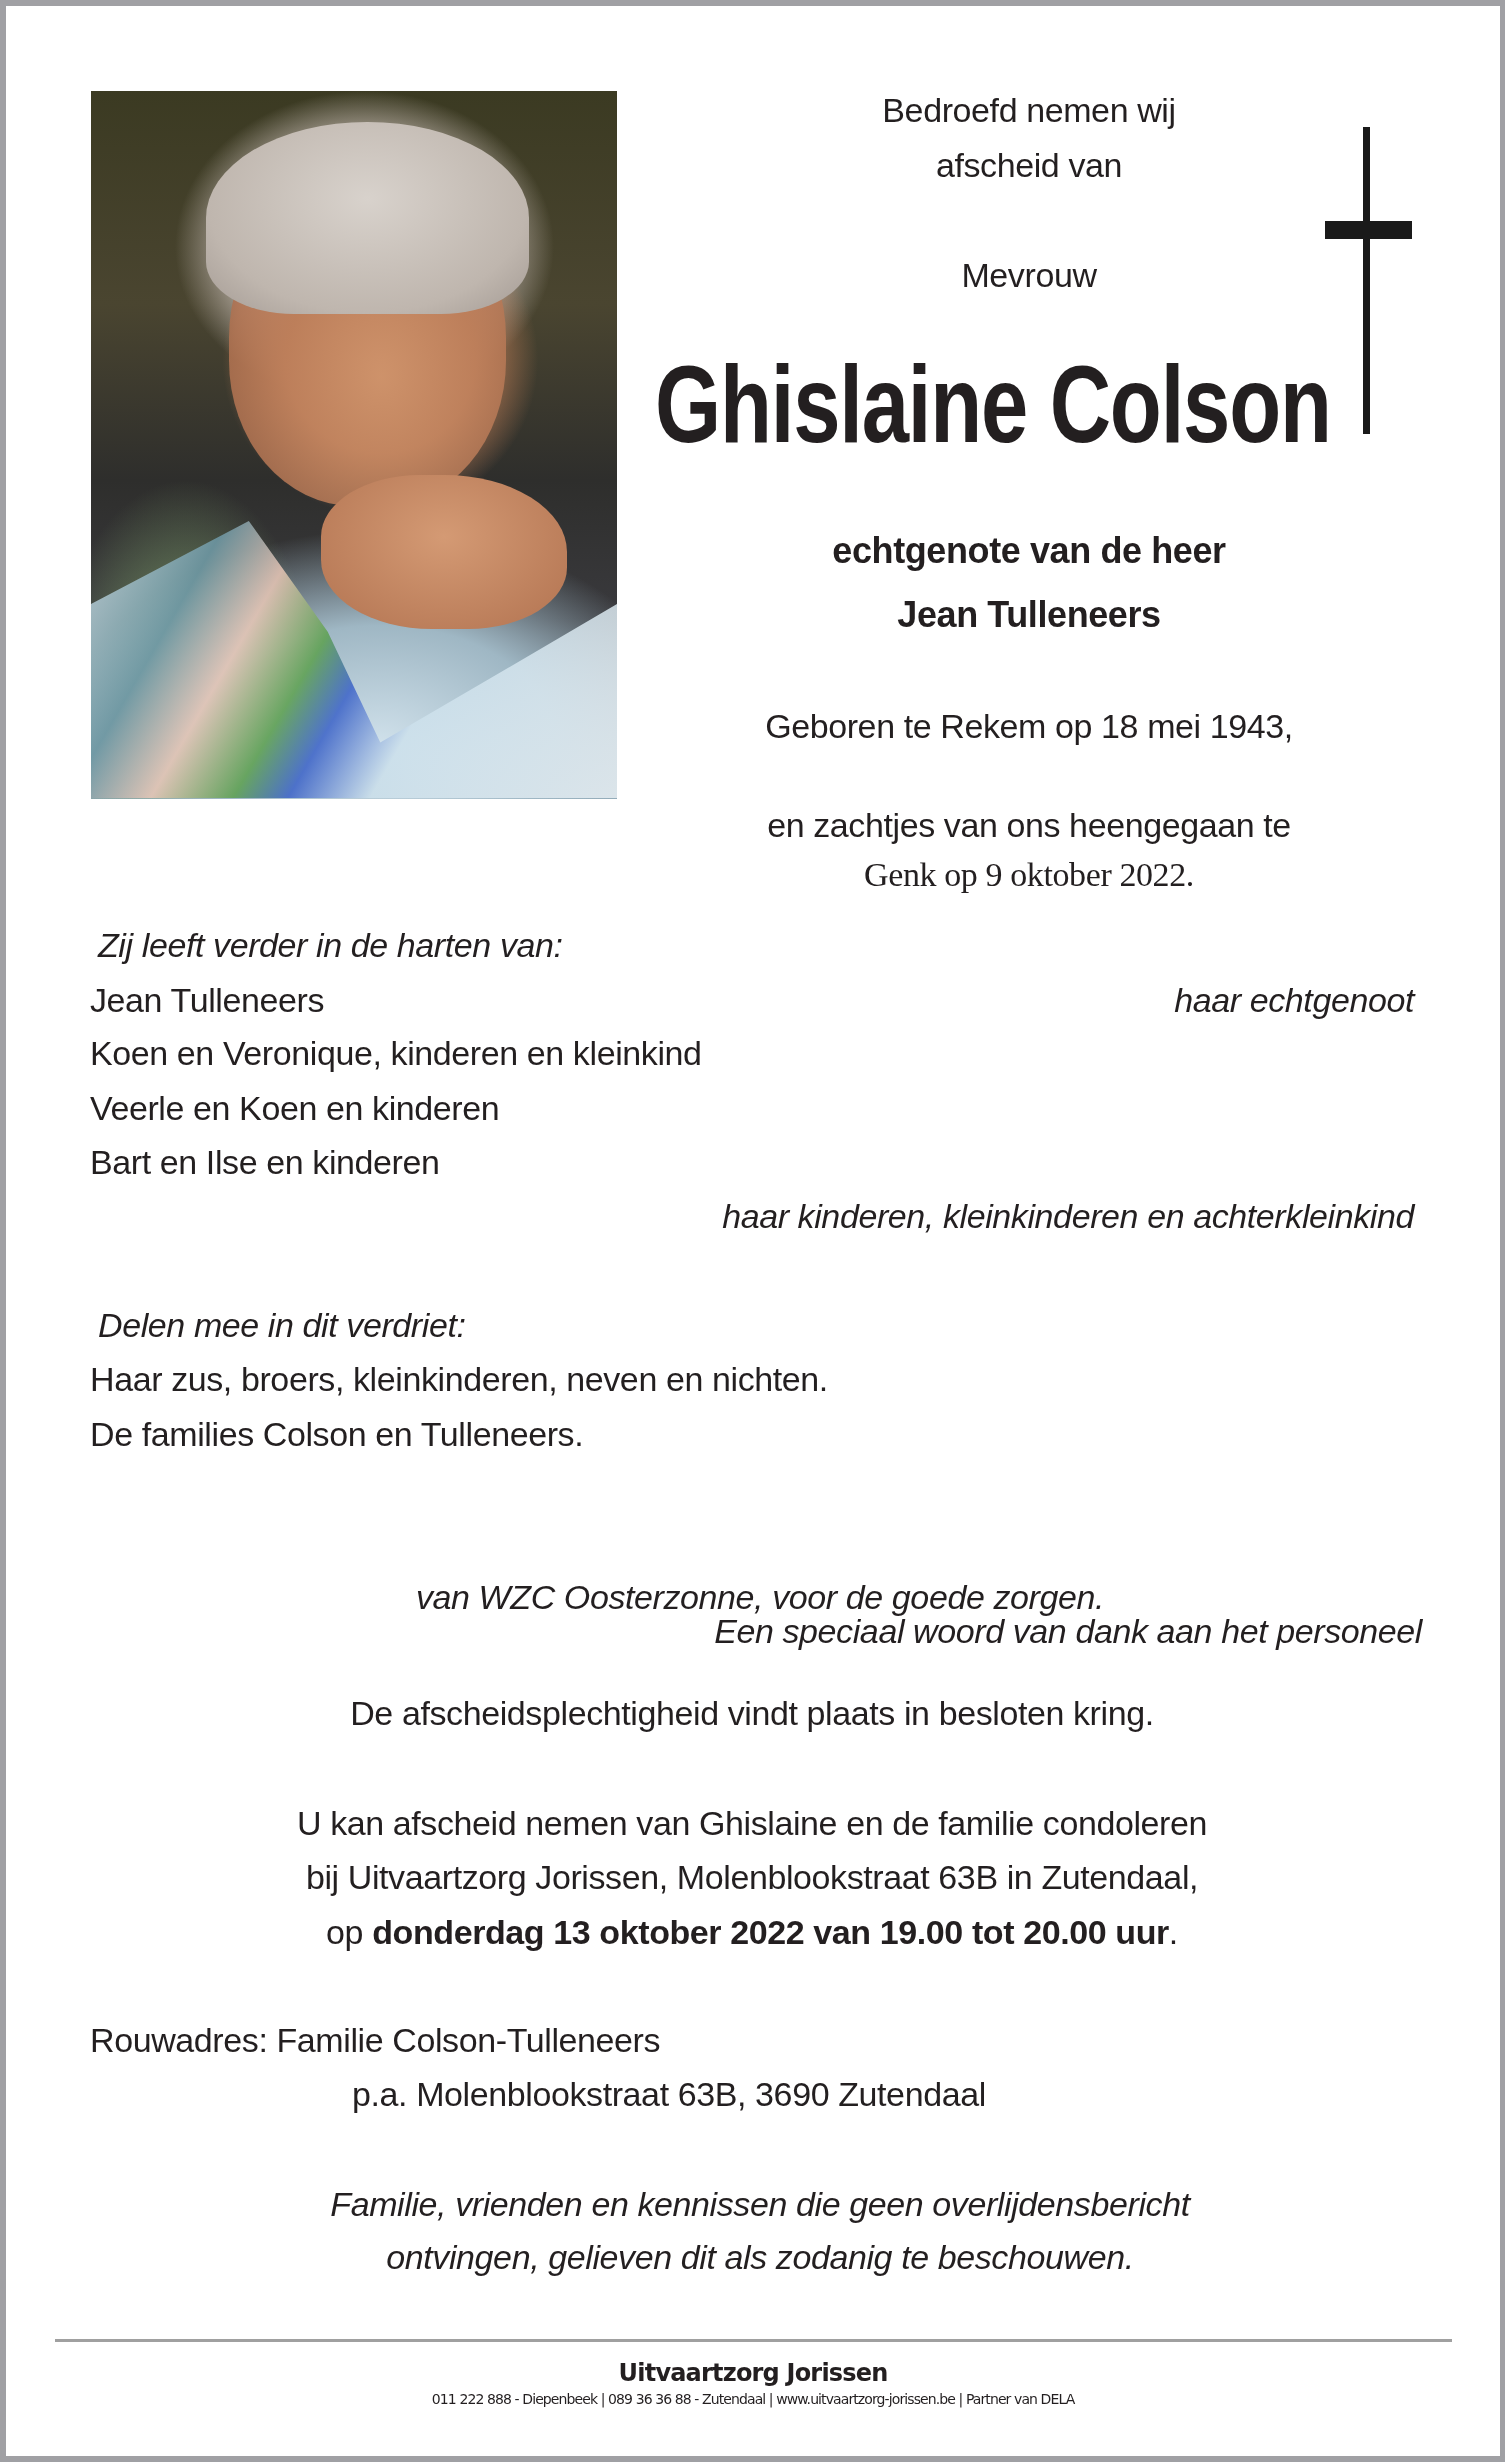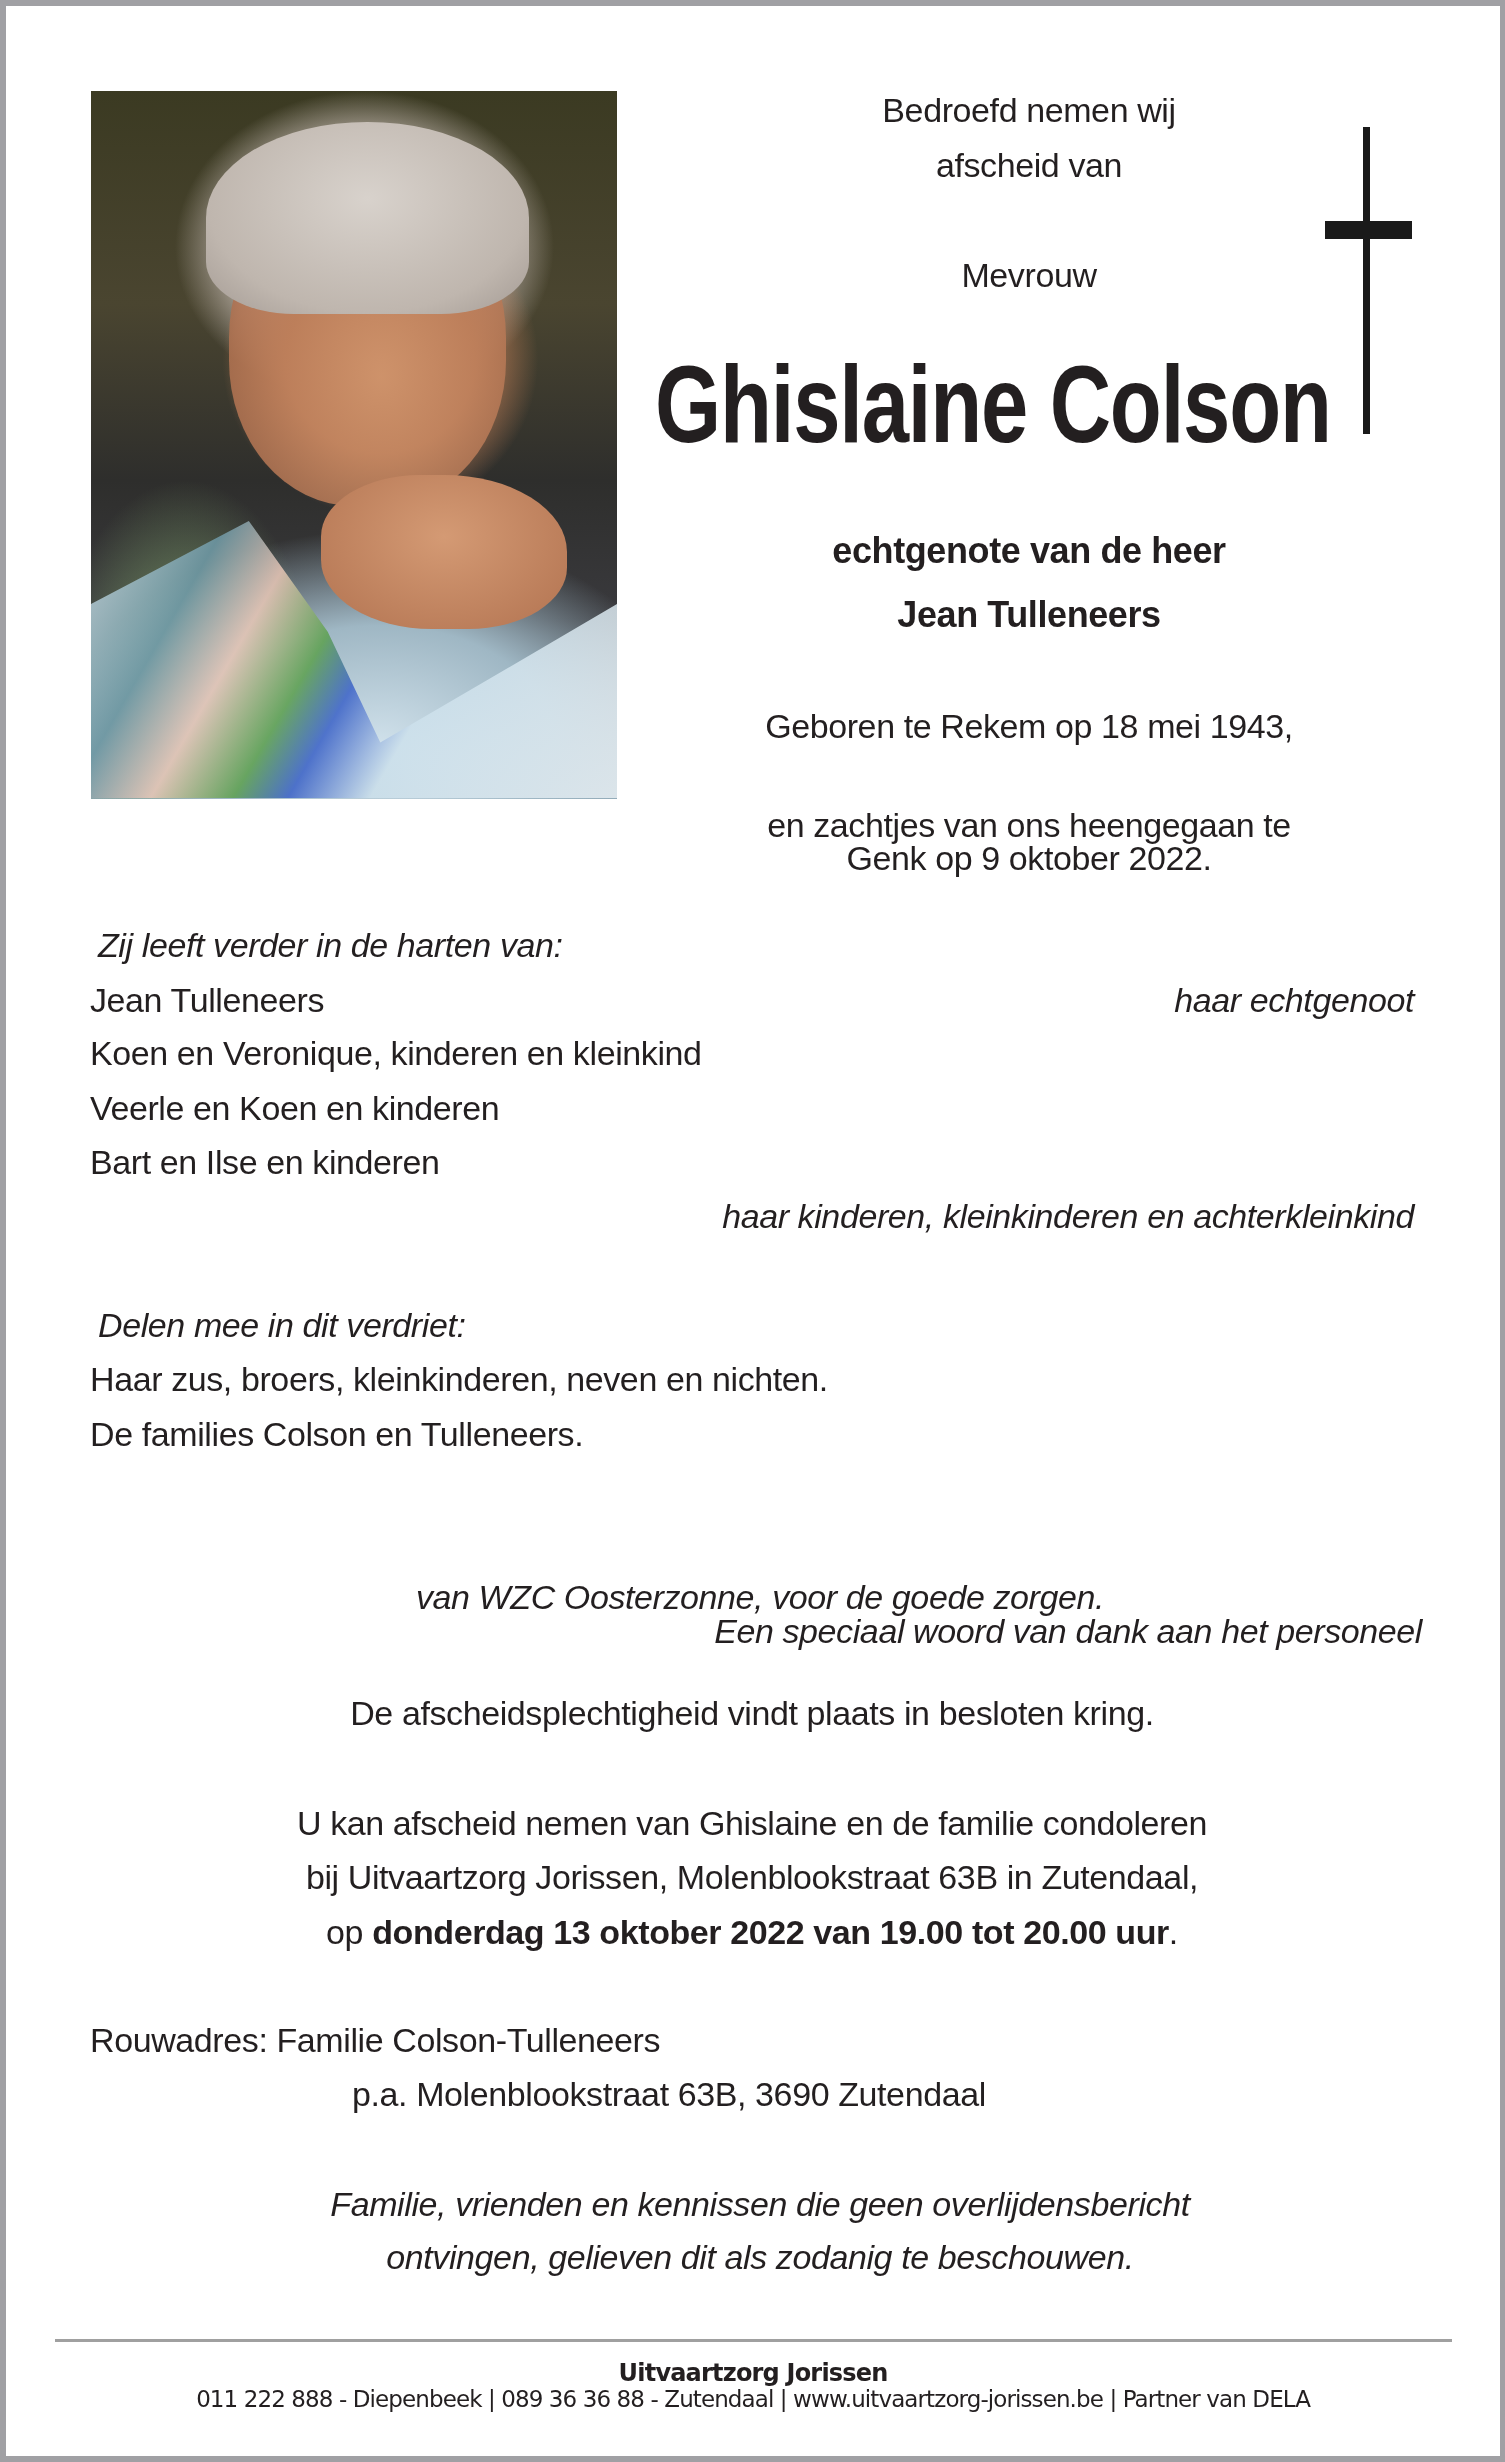--- a/index.html
+++ b/index.html
@@ -65,21 +65,21 @@
   .bold { font-weight: 700; }
 
   .divider {
     position: absolute; left: 55px; top: 2339px; width: 1397px; height: 3.1px; background: #a0a0a0;
   }
   .footer-title {
     font-family: "DejaVu Sans", sans-serif; font-weight: 700; font-size: 24px;
     line-height: 28px; letter-spacing: -0.8px;
   }
   .footer-info {
-    font-family: "DejaVu Sans", sans-serif; font-weight: 400; font-size: 23px;
+    font-family: "DejaVu Sans", sans-serif; font-weight: 400; font-size: 14px;
     line-height: 26px; letter-spacing: -0.9px;
   }
 </style>
 </head>
 <body>
 
 <div class="page"></div>
 
 <div class="photo" title="Portret van Ghislaine Colson">
   <div class="scarf"></div>
@@ -98,21 +98,21 @@
 
 <div class="abs line center right-col" style="top:248px;">Mevrouw</div>
 
 <div class="abs name" style="left:655px; top:343px;">Ghislaine Colson</div>
 
 <div class="abs sub-bold center right-col" style="top:518px;">echtgenote van de heer</div>
 <div class="abs sub-bold center right-col" style="top:582px;">Jean Tulleneers</div>
 
 <div class="abs line center right-col" style="top:699px;">Geboren te Rekem op 18 mei 1943,</div>
 <div class="abs line center right-col" style="top:754px;margin-top:44px;">en zachtjes van ons heengegaan te</div>
-<div class="abs line center right-col" style="top:831px;">Genk op 9 oktober 2022.</div>
+<div class="abs line center right-col" style="top:848px;font-family:Liberation Serif, serif;">Genk op 9 oktober 2022.</div>
 
 <div class="abs line it" style="left:90px; top:918px;">Zij leeft verder in de harten van:</div>
 <div class="abs line" style="left:90px; top:973px;">Jean Tulleneers</div>
 <div class="abs line it" style="right:92px; top:973px; text-align:right;">haar echtgenoot</div>
 <div class="abs line" style="left:90px; top:1026px;">Koen en Veronique, kinderen en kleinkind</div>
 <div class="abs line" style="left:90px; top:1081px;">Veerle en Koen en kinderen</div>
 <div class="abs line" style="left:90px; top:1135px;">Bart en Ilse en kinderen</div>
 <div class="abs line it" style="right:92px; top:1189px; text-align:right;">haar kinderen, kleinkinderen en achterkleinkind</div>
 
 <div class="abs line it" style="left:90px; top:1298px;">Delen mee in dit verdriet:</div>

